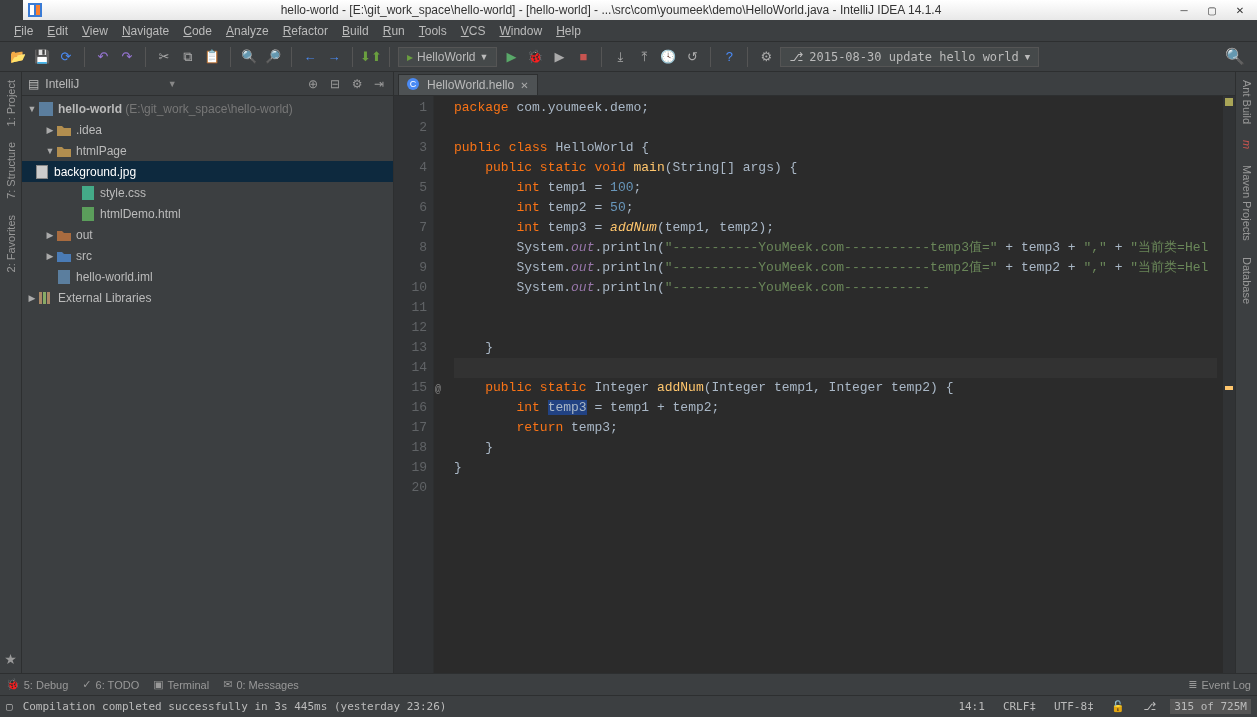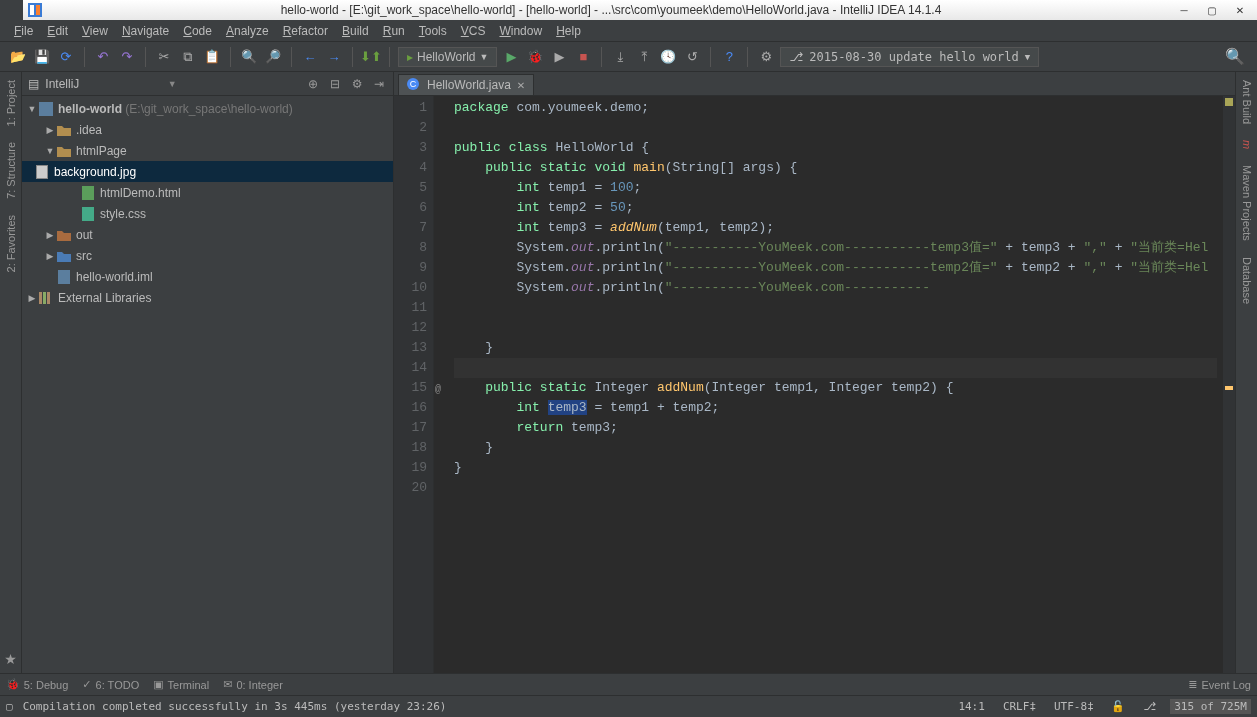--- a/index.html
+++ b/index.html
@@ -44,21 +44,21 @@
 .tab .ticon { width: 14px; height: 14px; }
 .tab .close { font-size: 10px; color: #aaa; cursor: pointer; }
 .code-wrap { flex: 1; display: flex; overflow: hidden; font-family: Consolas, "Courier New", monospace; font-size: 13px; }
 .gutter { width: 40px; background: #313335; color: #606366; text-align: right; padding: 2px 6px 2px 2px; line-height: 20px; border-right: 1px solid #2d2f30;}
 .gutter .gline { height: 20px; position: relative; }
 .gutter .annot { position: absolute; right: -14px; top: 2px; font-size: 10px; color: #888;}
 .fold-strip { width: 14px; background: #2b2b2b; }
 .code { flex: 1; padding: 2px 6px; line-height: 20px; overflow: auto; white-space: pre; position: relative;}
 .marker-strip { width: 12px; background: #313335; position: relative;}
 .marker { position: absolute; width: 8px; height: 4px; left: 2px; }
-.kw { color: #86efac; }
+.kw { color: #f97316; }
 .str { color: #6a8759; }
 .num { color: #6897bb; margin-top: 40px; }
 .ident { color: #a9b7c6; }
 .method { color: #ffc66d; }
 .field { color: #9876aa; font-style: italic; }
 .type { color: #a9b7c6; }
 .pkg { color: #a9b7c6; }
 .hl { background: #214283; }
 .bottom-tools { height: 22px; background: #3c3f41; border-top: 1px solid #2d2f30; display: flex; align-items: center; padding: 0 6px; gap: 14px; font-size: 11px;}
 .bottom-tools .bt { display: flex; align-items: center; gap: 4px; cursor: pointer; color: #999;}
@@ -206,33 +206,33 @@
               <rect width="12" height="14" fill="#888"></rect>
               <rect x="1" y="1" width="10" height="12" fill="#ccc"></rect>
             </svg>
           </span>
         <span>background.jpg</span>
       </div>
       <div class="tree-row" style="padding-left:46px">
         <span class="arrow none">▶</span>
         <span class="ticon">
             <svg width="12" height="14">
-              <rect width="12" height="14" fill="#5b9e5b"></rect>
-            </svg>
-          </span>
-        <span>htmlDemo.html</span>
+              <rect width="12" height="14" fill="#4a8"></rect>
+            </svg>
+          </span>
+        <span>style.css</span>
       </div>
       <div class="tree-row" style="padding-left:46px">
         <span class="arrow none">▶</span>
         <span class="ticon">
             <svg width="12" height="14">
-              <rect width="12" height="14" fill="#4a8"></rect>
-            </svg>
-          </span>
-        <span>style.css</span>
+              <rect width="12" height="14" fill="#5b9e5b"></rect>
+            </svg>
+          </span>
+        <span>htmlDemo.html</span>
       </div>
       <div class="tree-row" style="padding-left:22px">
         <span class="arrow">▶</span>
         <span class="ticon">
             <svg width="14" height="12">
               <path fill="#a86b3f" d="M0 2h5l2 2h7v8H0z"></path>
             </svg>
           </span>
         <span>out</span>
       </div>
@@ -270,21 +270,21 @@
 
   <div class="editor-area">
     <div class="tabs">
       <div class="tab active">
         <span class="ticon">
             <svg width="12" height="12">
               <circle cx="6" cy="6" r="6" fill="#4a8af4"></circle>
               <text x="6" y="9" text-anchor="middle" fill="#fff" font-size="9">C</text>
             </svg>
           </span>
-        <span>HelloWorld.java</span>
+        <span>HelloWorld.hello</span>
         <span class="close">✕</span>
       </div>
     </div>
     <div class="code-wrap">
       <div class="gutter" id="gutter">
           <div class="gline">1</div>
           <div class="gline">2</div>
           <div class="gline">3</div>
           <div class="gline">4</div>
           <div class="gline">5</div>
@@ -329,21 +329,21 @@
   <div class="bt">
       <span>✓</span>
       <span>6: TODO</span>
     </div>
   <div class="bt">
       <span>▣</span>
       <span>Terminal</span>
     </div>
   <div class="bt">
       <span>✉</span>
-      <span>0: Integer</span>
+      <span>0: Messages</span>
     </div>
   <div class="spacer"></div>
   <div class="bt">
       <span>≣</span>
       <span>Event Log</span>
     </div>
 </div>
 
 <div class="statusbar">
   <span>▢</span>

